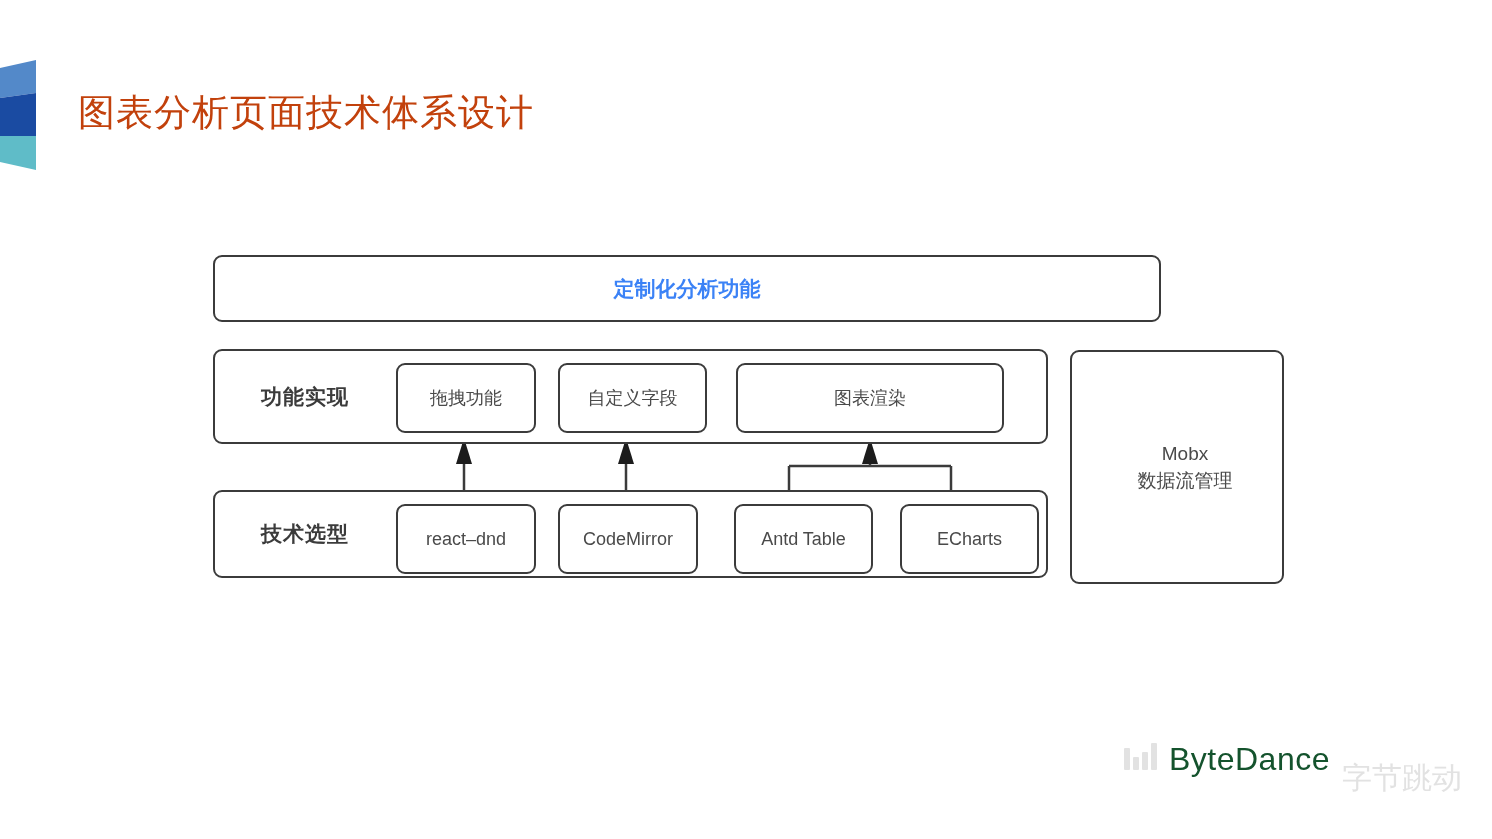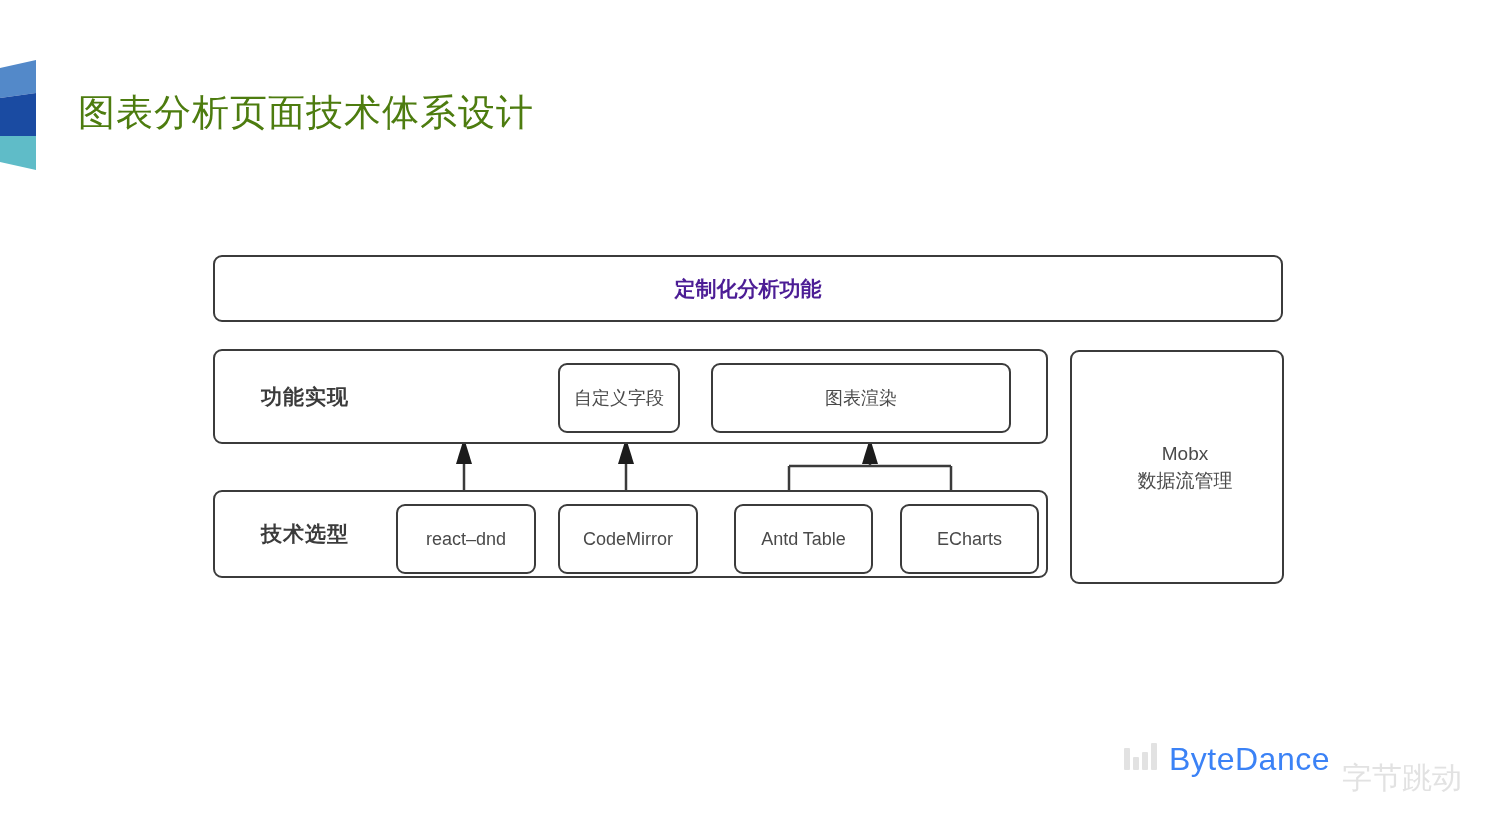--- a/index.html
+++ b/index.html
@@ -27,21 +27,21 @@
     height: 110px;
   }
 
   
   #slide-title {
     position: absolute;
     left: 78px;
     top: 88px;
     font-size: 37px;
     line-height: 50px;
-    color: #4d7c0f;
+    color: #c2410c;
     letter-spacing: 1px;
     white-space: nowrap;
     font-weight: 400;
   }
 
   
   #diagram {
     position: absolute;
     left: 0;
     top: 0;
@@ -58,25 +58,25 @@
     display: flex;
     align-items: center;
     justify-content: center;
     color: #4a4a4a;
   }
 
   
   #box-top {
     left: 213px;
     top: 255px;
-    width: 1070px;
+    width: 948px;
     height: 67px;
     font-size: 21px;
     font-weight: 700;
-    color: #4c1d95;
+    color: #3b82f6;
   }
 
   
   .row-container {
     position: absolute;
     box-sizing: border-box;
     border: 2.5px solid #3b3b3b;
     border-radius: 9px;
     background: #ffffff;
   }
@@ -119,22 +119,22 @@
     align-items: center;
     justify-content: center;
     font-size: 18px;
     color: #4a4a4a;
     height: 70px;
     top: 12px;
   }
 
   
   #node-drag      { left: 181px; width: 140px; }
-  #node-field     { left: 343px; width: 122px; }
-  #node-render    { left: 496px; width: 300px; }
+  #node-field     { left: 343px; width: 149px; }
+  #node-render    { left: 521px; width: 268px; }
 
   
   #node-reactdnd  { left: 181px; width: 140px; }
   #node-codemirror{ left: 343px; width: 140px; }
   #node-antd      { left: 507px; width: 139px; margin-left: 12px; }
   #node-echarts   { left: 645px; width: 139px; margin-left: 40px; }
 
   
   #box-mobx {
     left: 1070px;
@@ -181,21 +181,21 @@
     background: #e2e2e2;
     border-radius: 1px;
   }
   #brand-bars i:nth-child(1) { height: 22px; }
   #brand-bars i:nth-child(2) { height: 13px; }
   #brand-bars i:nth-child(3) { height: 18px; }
   #brand-bars i:nth-child(4) { height: 27px; }
   #brand-en {
     font-size: 32px;
     letter-spacing: 0.5px;
-    color: #3b82f6;
+    color: #14532d;
     font-weight: 400;
     margin-top: 8px;
   }
   #brand-cn {
     font-size: 30px;
     letter-spacing: 0px;
     color: #e2e2e2;
     font-weight: 400;
     margin-top: 47px;
   }
@@ -229,20 +229,21 @@
       <line x1="951" y1="502" x2="951" y2="466" stroke="#3b3b3b" stroke-width="2.5"></line>
       <line x1="789" y1="466" x2="951" y2="466" stroke="#3b3b3b" stroke-width="2.5"></line>
       <line x1="870" y1="466" x2="870" y2="452" stroke="#3b3b3b" stroke-width="2.5"></line>
       <polygon points="870,438 862,464 878,464" fill="#1c1c1c"></polygon>
     </svg>
 
     <div id="box-top" class="box">定制化分析功能</div>
 
     <div id="row-mid-container" class="row-container">
       <div class="row-label">功能实现</div>
+      <div id="node-drag" class="node">拖拽功能</div>
       <div id="node-field" class="node">自定义字段</div>
       <div id="node-render" class="node">图表渲染</div>
     </div>
 
     <div id="row-bot-container" class="row-container">
       <div class="row-label">技术选型</div>
       <div id="node-reactdnd" class="node">react–dnd</div>
       <div id="node-codemirror" class="node">CodeMirror</div>
       <div id="node-antd" class="node">Antd Table</div>
       <div id="node-echarts" class="node">ECharts</div>

